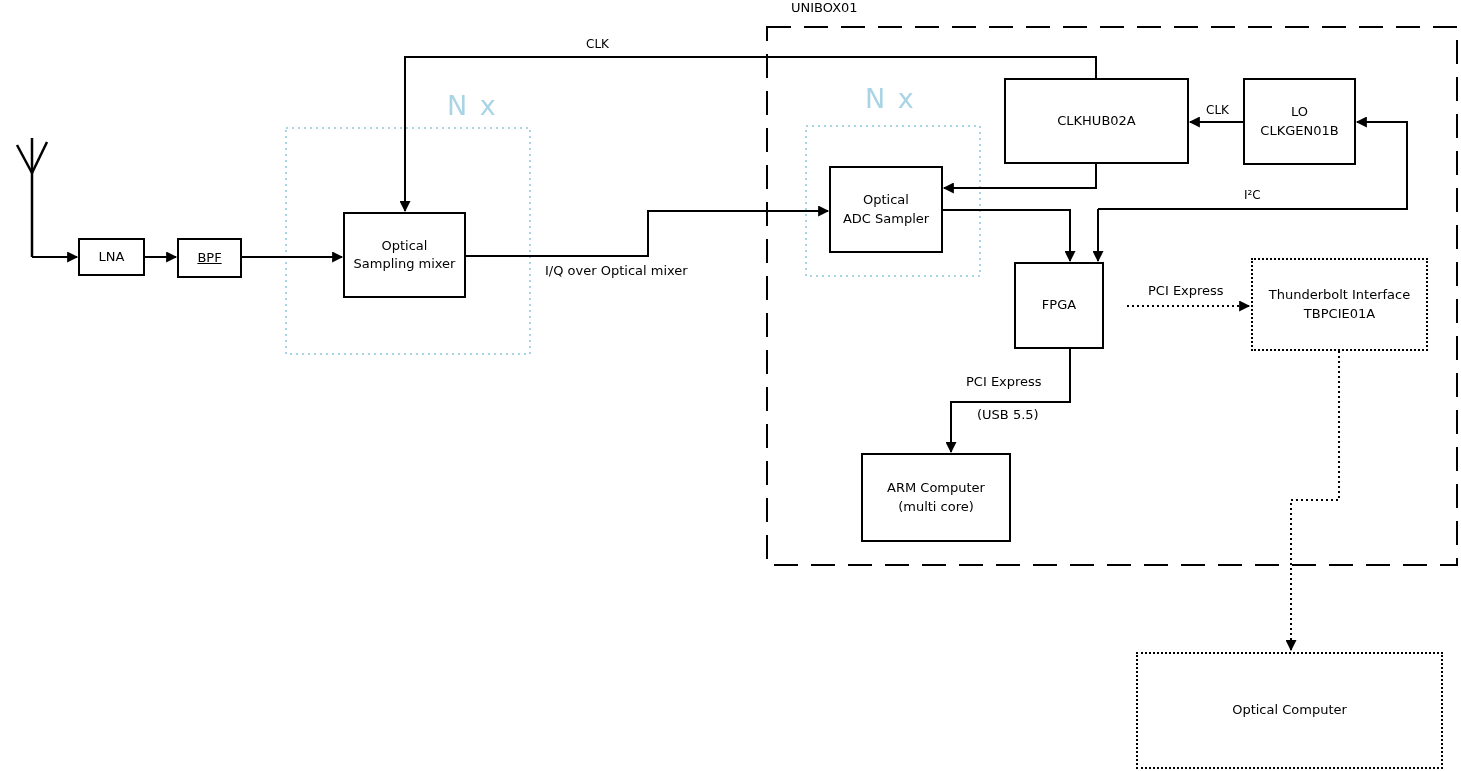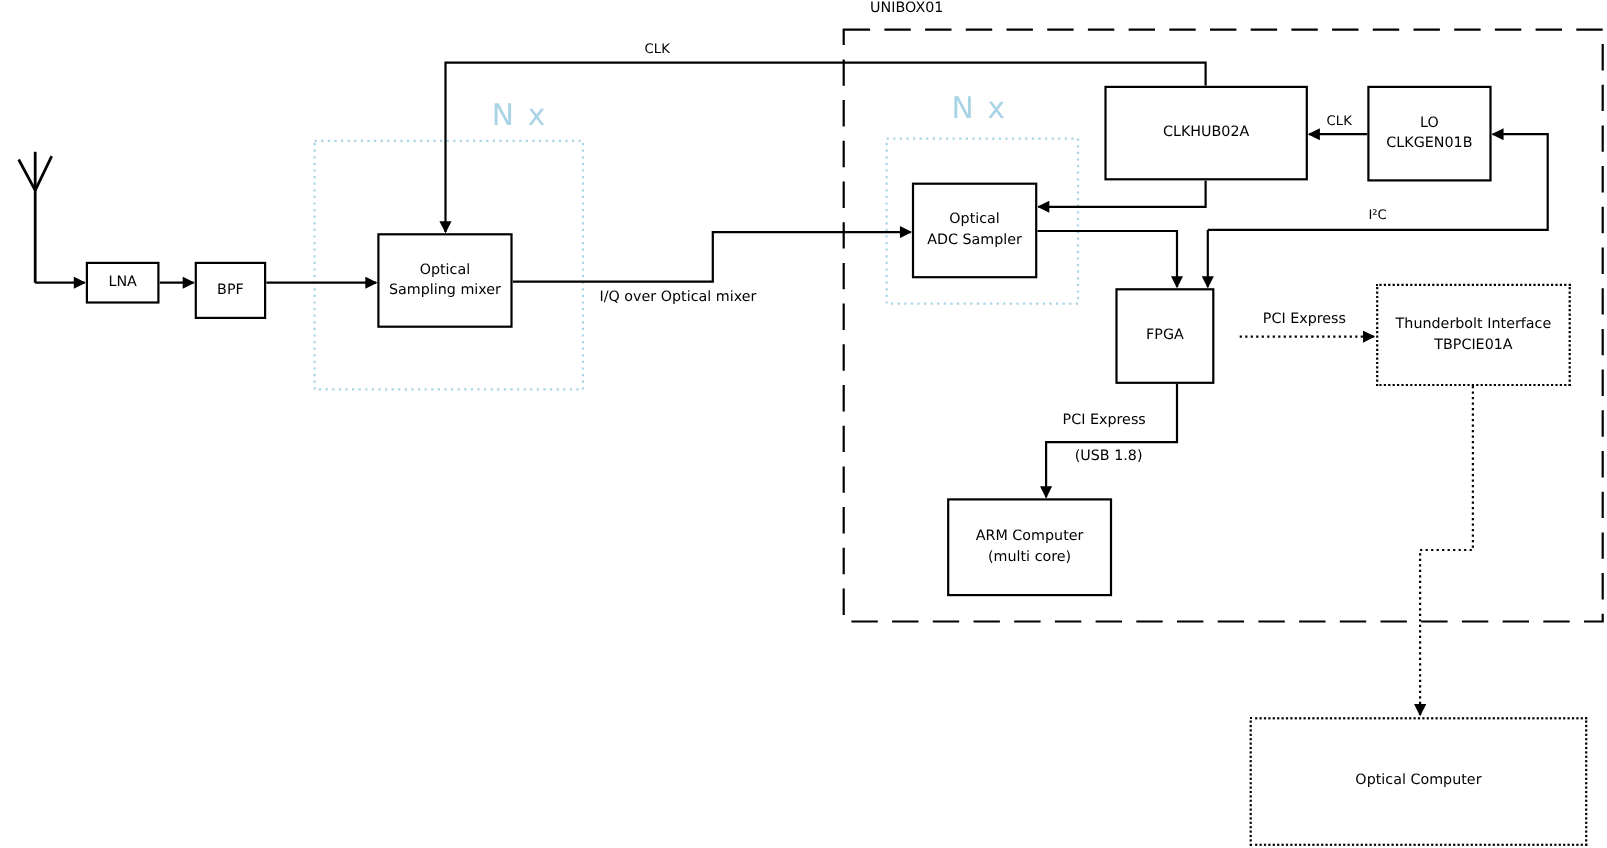--- a/index.html
+++ b/index.html
@@ -87,21 +87,21 @@
     <path d="M1098 209 L1098 261" fill="none" stroke="#000000" stroke-width="2" marker-end="url(#arr)"></path>
     <path d="M943 210 L1070 210 L1070 261" fill="none" stroke="#000000" stroke-width="2" marker-end="url(#arr)"></path>
     <path d="M1070 349 L1070 402 L951 402 L951 452" fill="none" stroke="#000000" stroke-width="2" marker-end="url(#arr)"></path>
 
     <path d="M1127 306 L1249 306" fill="none" stroke="#000000" stroke-width="2" stroke-dasharray="2 3" marker-end="url(#arr)"></path>
     <path d="M1339 351 L1339 500 L1291 500 L1291 650" fill="none" stroke="#000000" stroke-width="2" stroke-dasharray="2 3" marker-end="url(#arr)"></path>
   </svg>
 
   <div class="box" style="left:78px; top:238px; width:67px; height:38px;">LNA</div>
 
-  <div class="box" style="left:177px; top:238px; width:65px; height:52px;">BPF</div>
+  <div class="box" style="left:177px; top:238px; width:65px; height:40px;text-decoration:underline;">BPF</div>
 
   <div class="box" style="left:343px; top:212px; width:123px; height:86px;">Optical
 Sampling mixer</div>
 
   <div class="box" style="left:829px; top:166px; width:114px; height:87px;">Optical
 ADC Sampler</div>
 
   <div class="box" style="left:1004px; top:78px; width:185px; height:86px;">CLKHUB02A</div>
 
   <div class="box" style="left:1243px; top:78px; width:113px; height:87px;">LO
@@ -128,15 +128,15 @@
   <div class="lbl" style="left:1206px; top:103px;">CLK</div>
 
   <div class="lbl" style="left:1244px; top:188px;">I²C</div>
 
   <div class="lbl md" style="left:545px; top:263px;">I/Q over Optical mixer</div>
 
   <div class="lbl md" style="left:1148px; top:283px;">PCI Express</div>
 
   <div class="lbl md" style="left:966px; top:374px;">PCI Express</div>
 
-  <div class="lbl md" style="left:977px; top:407px;">(USB 1.8)</div>
+  <div class="lbl md" style="left:977px; top:407px;">(USB 5.5)</div>
 
 </div>
 
 </body></html>

